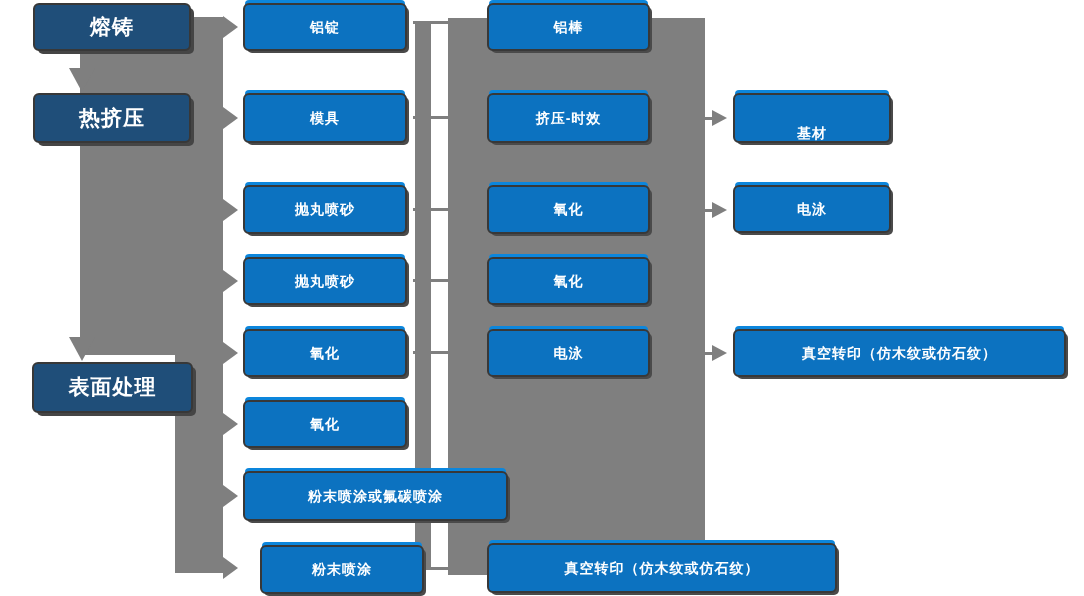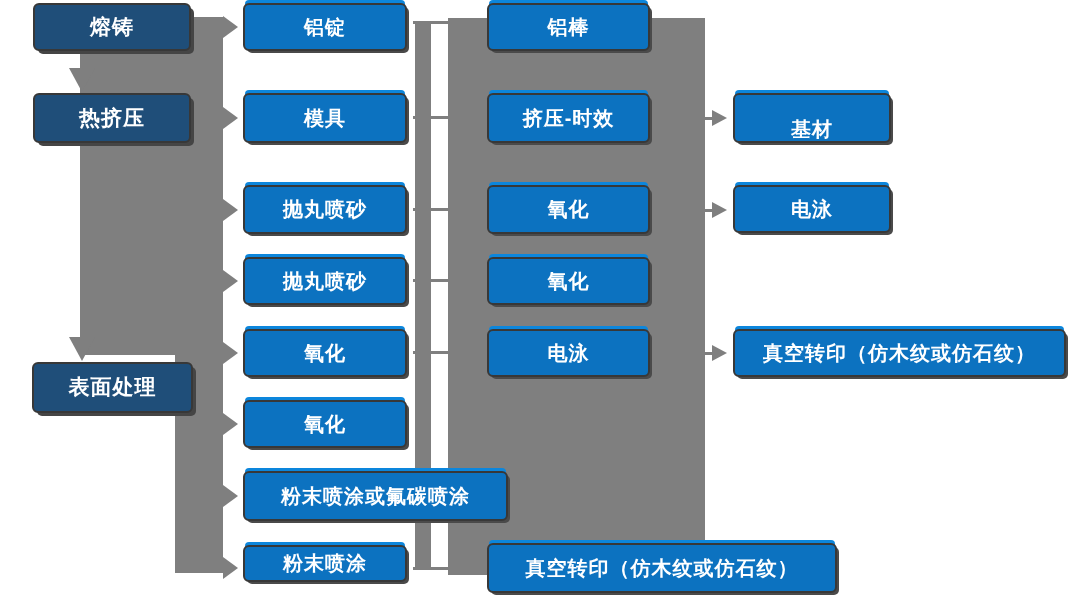--- a/index.html
+++ b/index.html
@@ -10,21 +10,21 @@
   
   .shape{position:absolute;background:#7F7F7F;}
   .tri{position:absolute;width:0;height:0;}
   .tri.right{border-top:11px solid transparent;border-bottom:11px solid transparent;border-left:15px solid #7F7F7F;}
   .tri.rsmall{border-top:8px solid transparent;border-bottom:8px solid transparent;border-left:15px solid #7F7F7F;}
   .tri.down{border-left:13px solid transparent;border-right:13px solid transparent;border-top:24px solid #7F7F7F;}
   
   .node{
     position:absolute;display:flex;align-items:center;justify-content:center;
     box-sizing:border-box;border:2px solid #383838;border-radius:6px;
-    color:#ffffff;font-weight:bold;font-size:20px;letter-spacing:1px;
+    color:#ffffff;font-weight:bold;font-size:14px;letter-spacing:1px;
     text-align:center;line-height:1.15;
   }
   .node.navy{
     background:#1F4E79;font-size:21px;
     box-shadow:4px 4px 0 -1px #454545;
     margin-left:30px;
   }
   .node.blue{
     background:#0C72C0;
     box-shadow:0 -5px 0 -2px #0C86DC, 3px 3px 0 -1px #4a4a4a;
@@ -93,21 +93,21 @@
     </div>
   <div class="node blue" style="left:243px;top:329px;width:164px;height:48px;">
       <span class="lbl">氧化</span>
     </div>
   <div class="node blue" style="left:243px;top:400px;width:164px;height:48px;">
       <span class="lbl">氧化</span>
     </div>
   <div class="node blue" style="left:243px;top:471px;width:265px;height:50px;">
       <span class="lbl">粉末喷涂或氟碳喷涂</span>
     </div>
-  <div class="node blue" style="left:243px;top:545px;width:164px;height:37px;">
+  <div class="node blue" style="left:260px;top:545px;width:164px;height:49px;">
       <span class="lbl">粉末喷涂</span>
     </div>
 
   <div class="node blue" style="left:487px;top:93px;width:163px;height:50px;">
       <span class="lbl">挤压-时效</span>
     </div>
   <div class="node blue" style="left:487px;top:3px;width:163px;height:48px;">
       <span class="lbl">铝棒</span>
     </div>
   <div class="node blue" style="left:487px;top:185px;width:163px;height:49px;">

